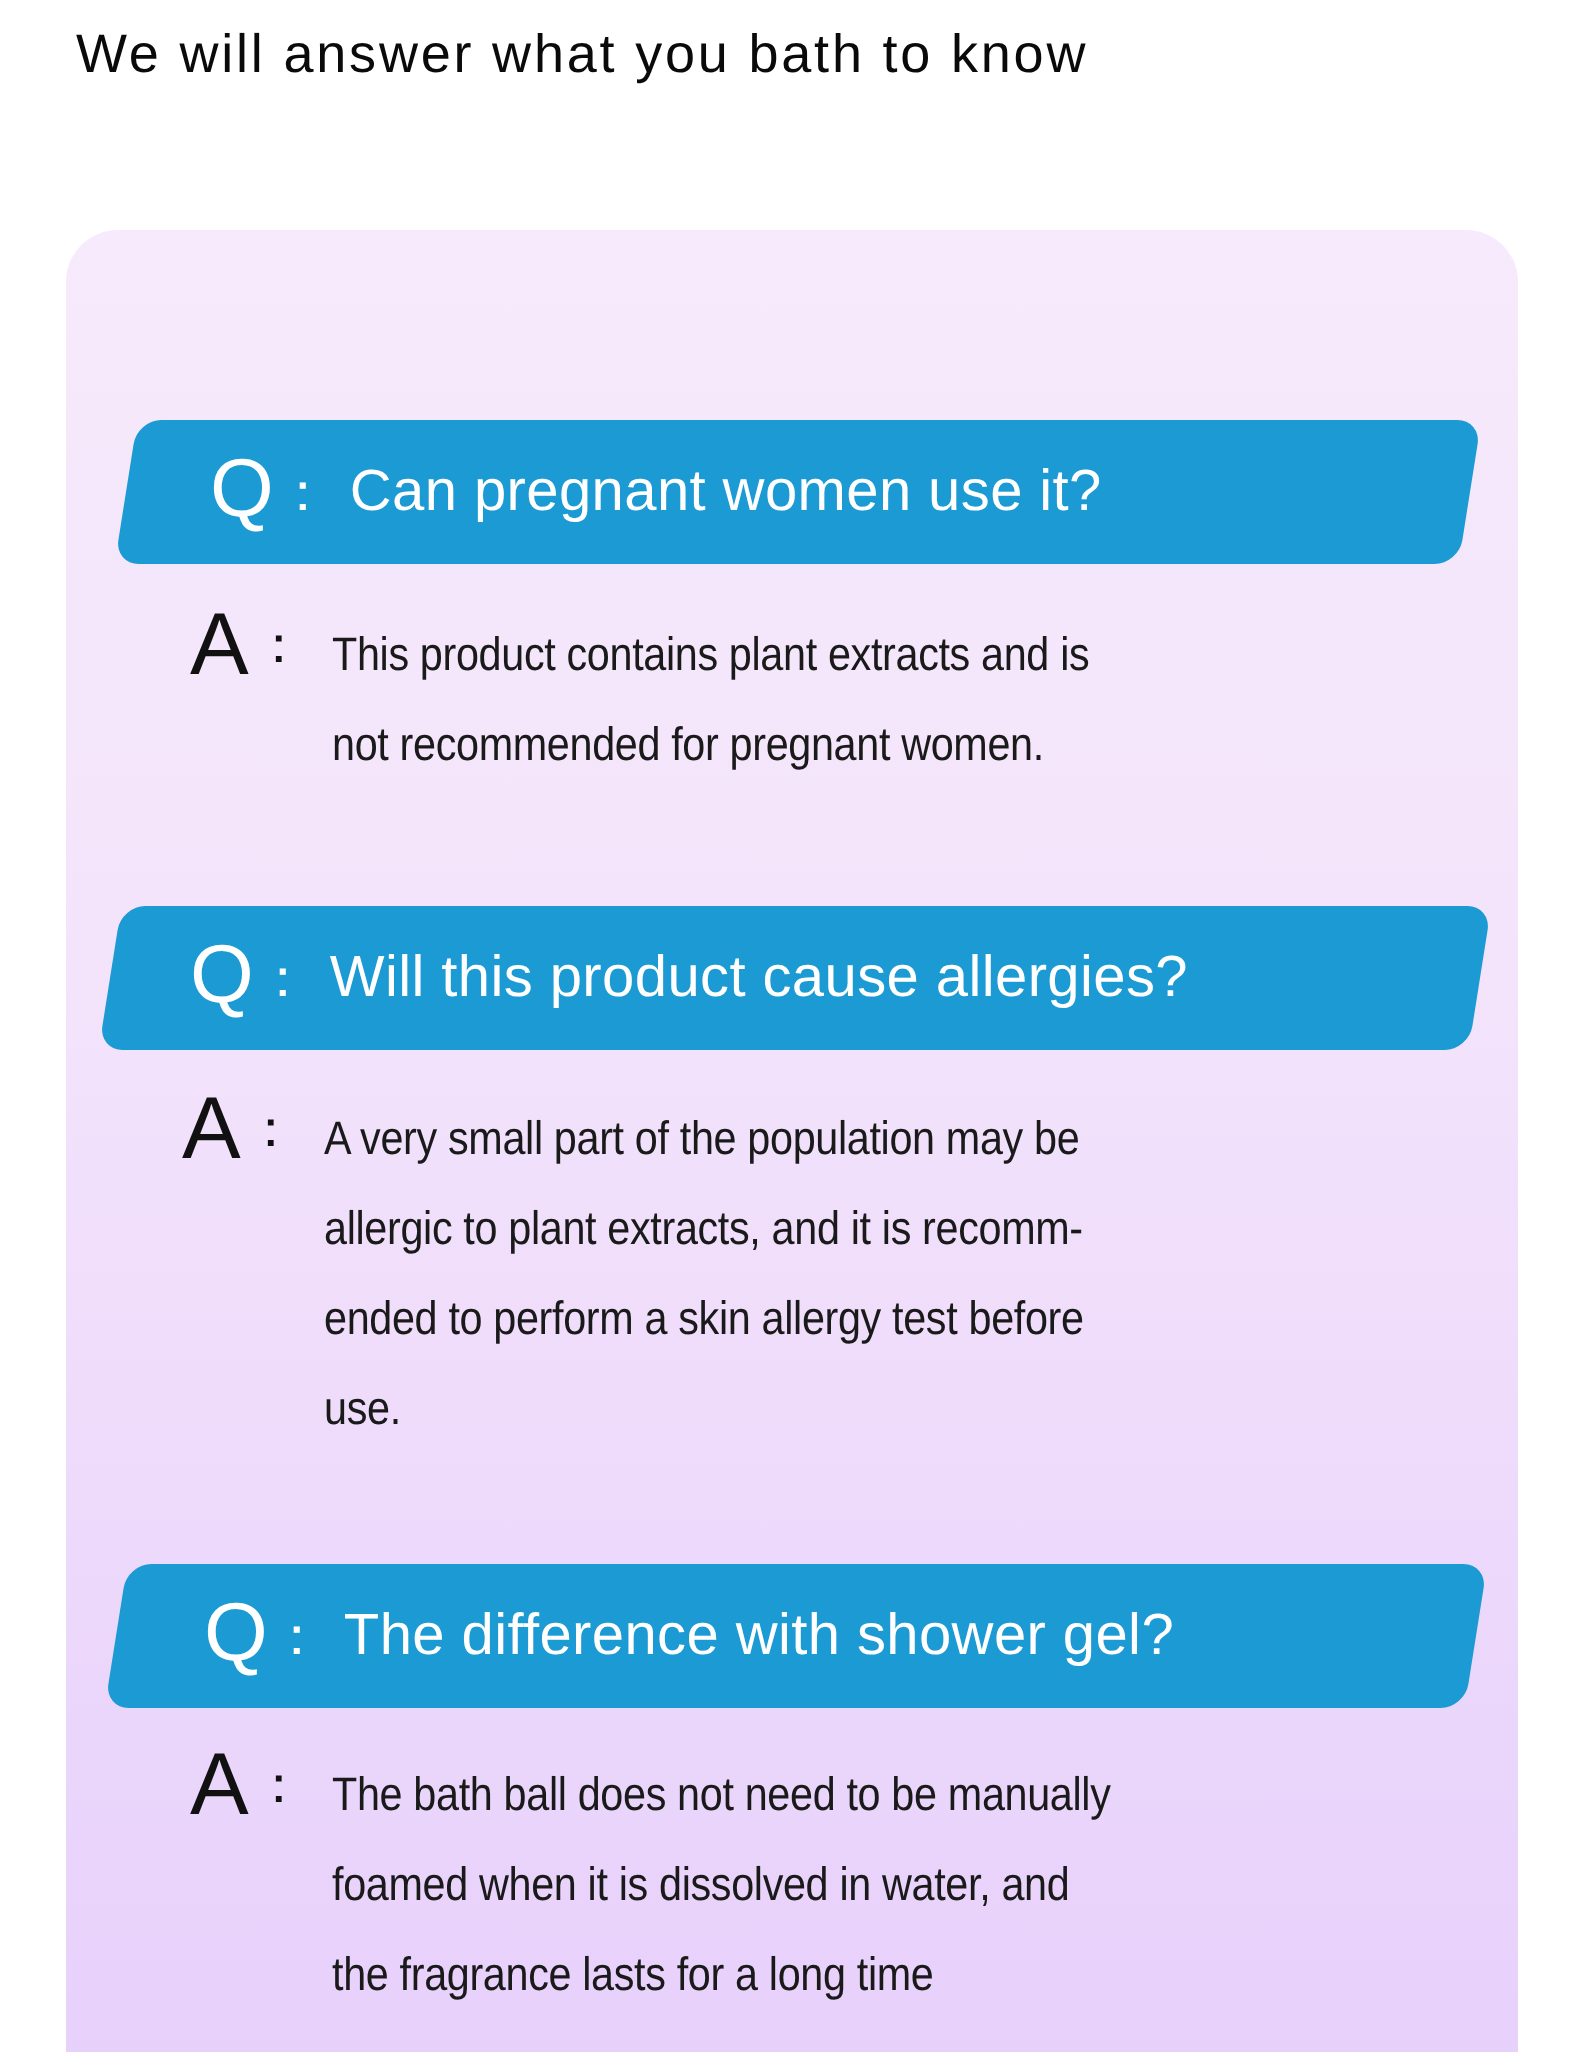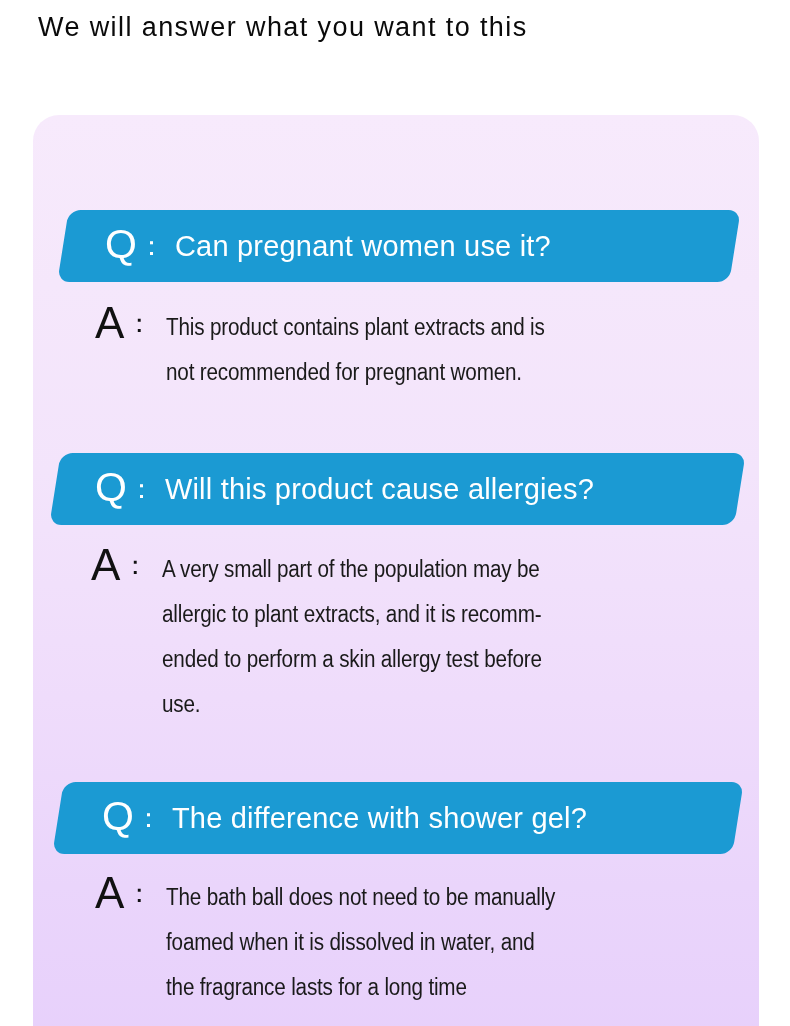--- a/index.html
+++ b/index.html
@@ -139,21 +139,21 @@
     transform-origin: left top;
     white-space: pre-line;
     margin-left: 14px;
     position: relative;
     top: 4px;
   }
 </style>
 </head>
 <body>
 
-<div class="page-heading">We will answer what you want to this</div>
+<div class="page-heading">We will answer what you bath to know</div>
 
 <div class="faq-card">
   <div class="faq-list">
 
     <div class="qa-item">
       <div class="q-banner" style="left:30px; top:95px; width:672px;">
         <div class="q-banner-inner" style="padding-left:42px;">
           <span class="q-mark">Q</span>
           <span class="q-colon">：</span>
           <span class="q-text">Can pregnant women use it?</span>

